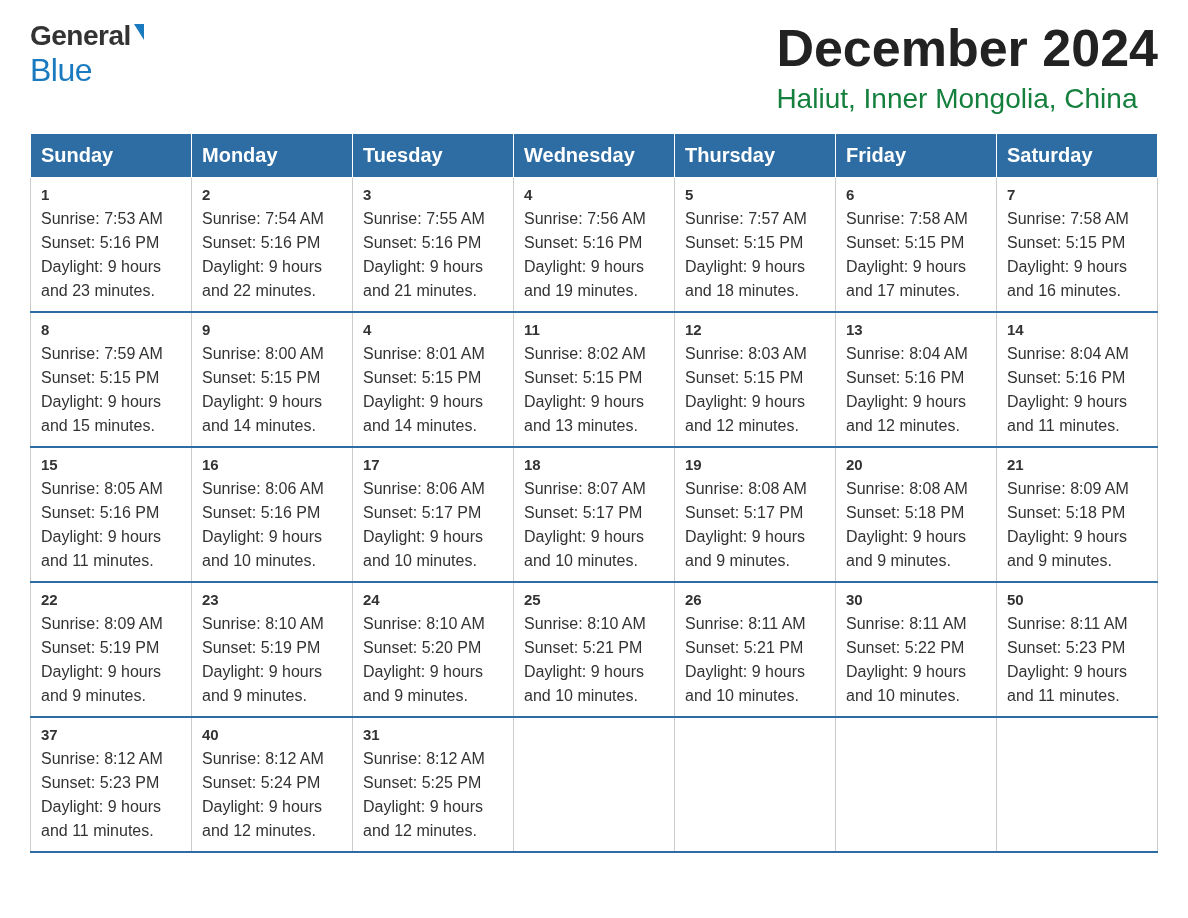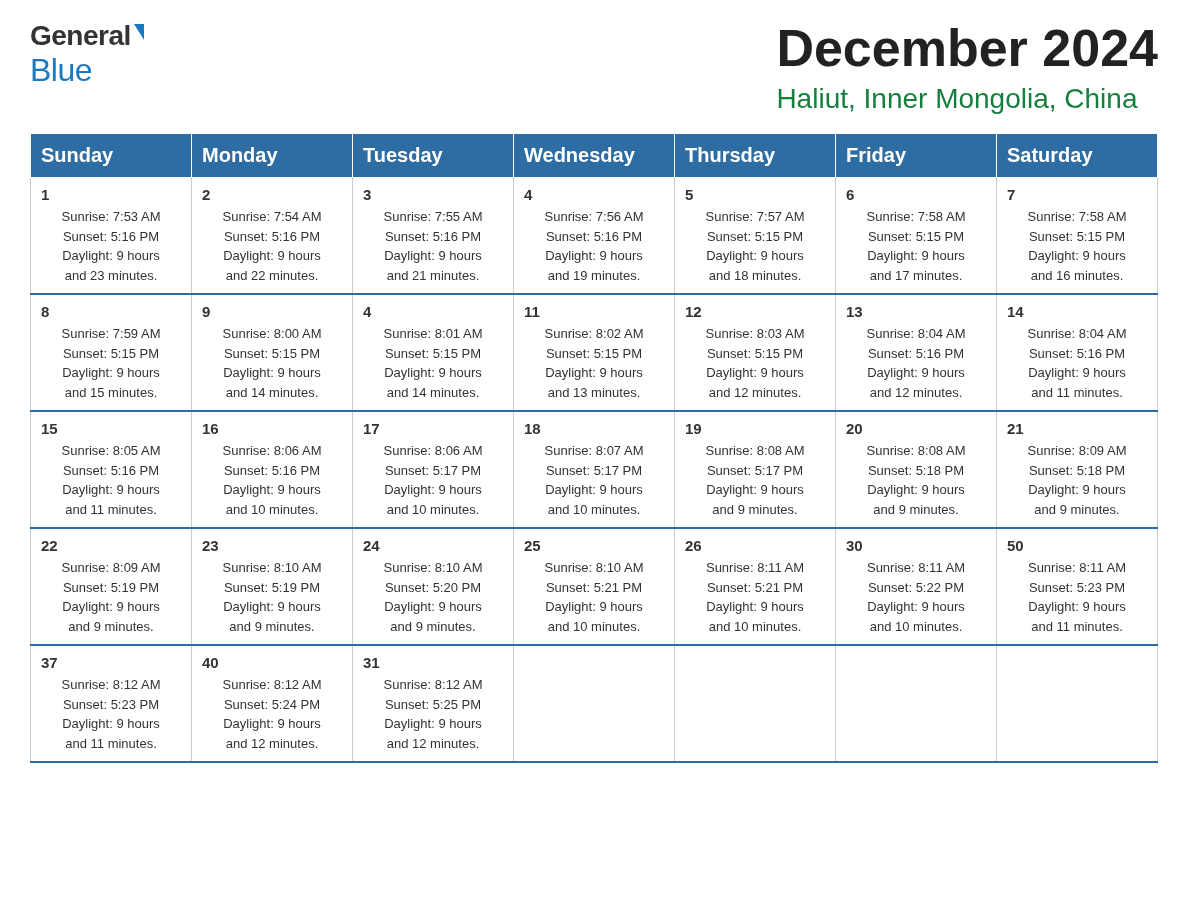--- a/index.html
+++ b/index.html
@@ -90,22 +90,21 @@
       border-bottom: 2px solid #2d6da3;
     }
     .day-num {
       font-size: 15px;
       font-weight: bold;
       margin-bottom: 4px;
       display: block;
     }
     .day-info {
       line-height: 1.5;
-      font-size: 13px;
-      text-align: center;
+      font-size: 16px;
     }
     .empty-cell {
       background: #fff;
     }
   </style>
 </head>
 <body>
 
 <div class="header">
   <div class="logo">

